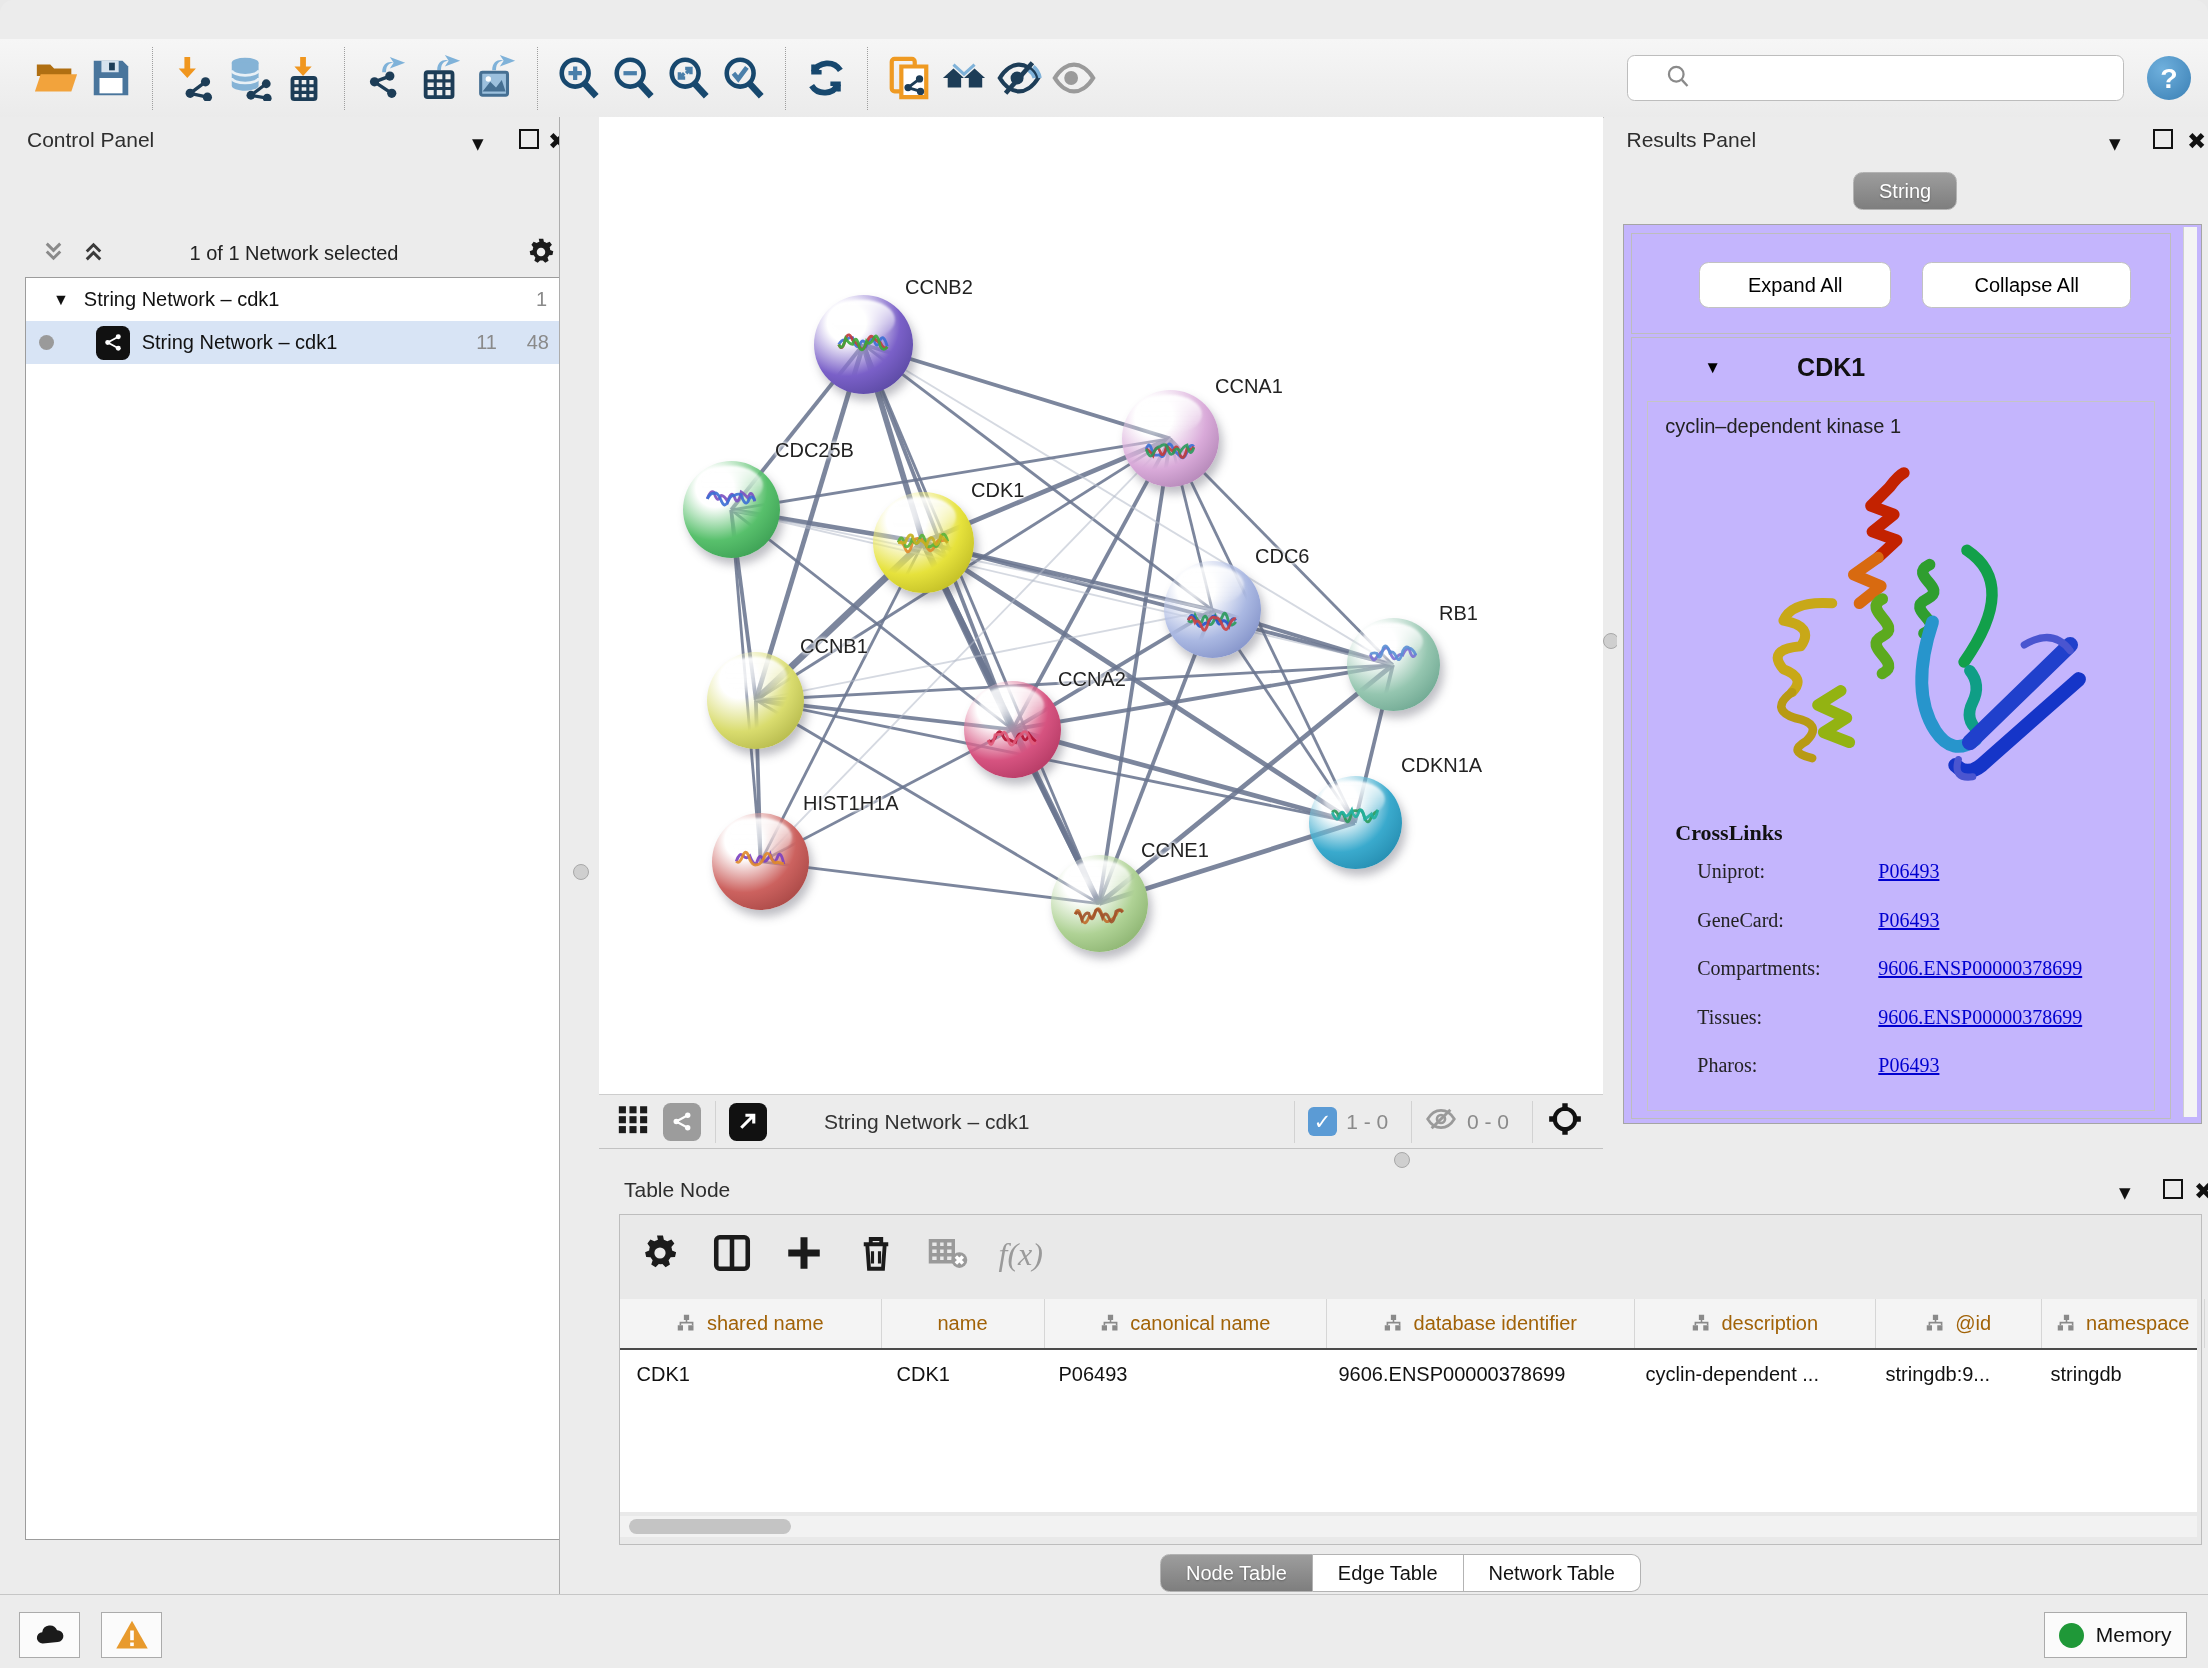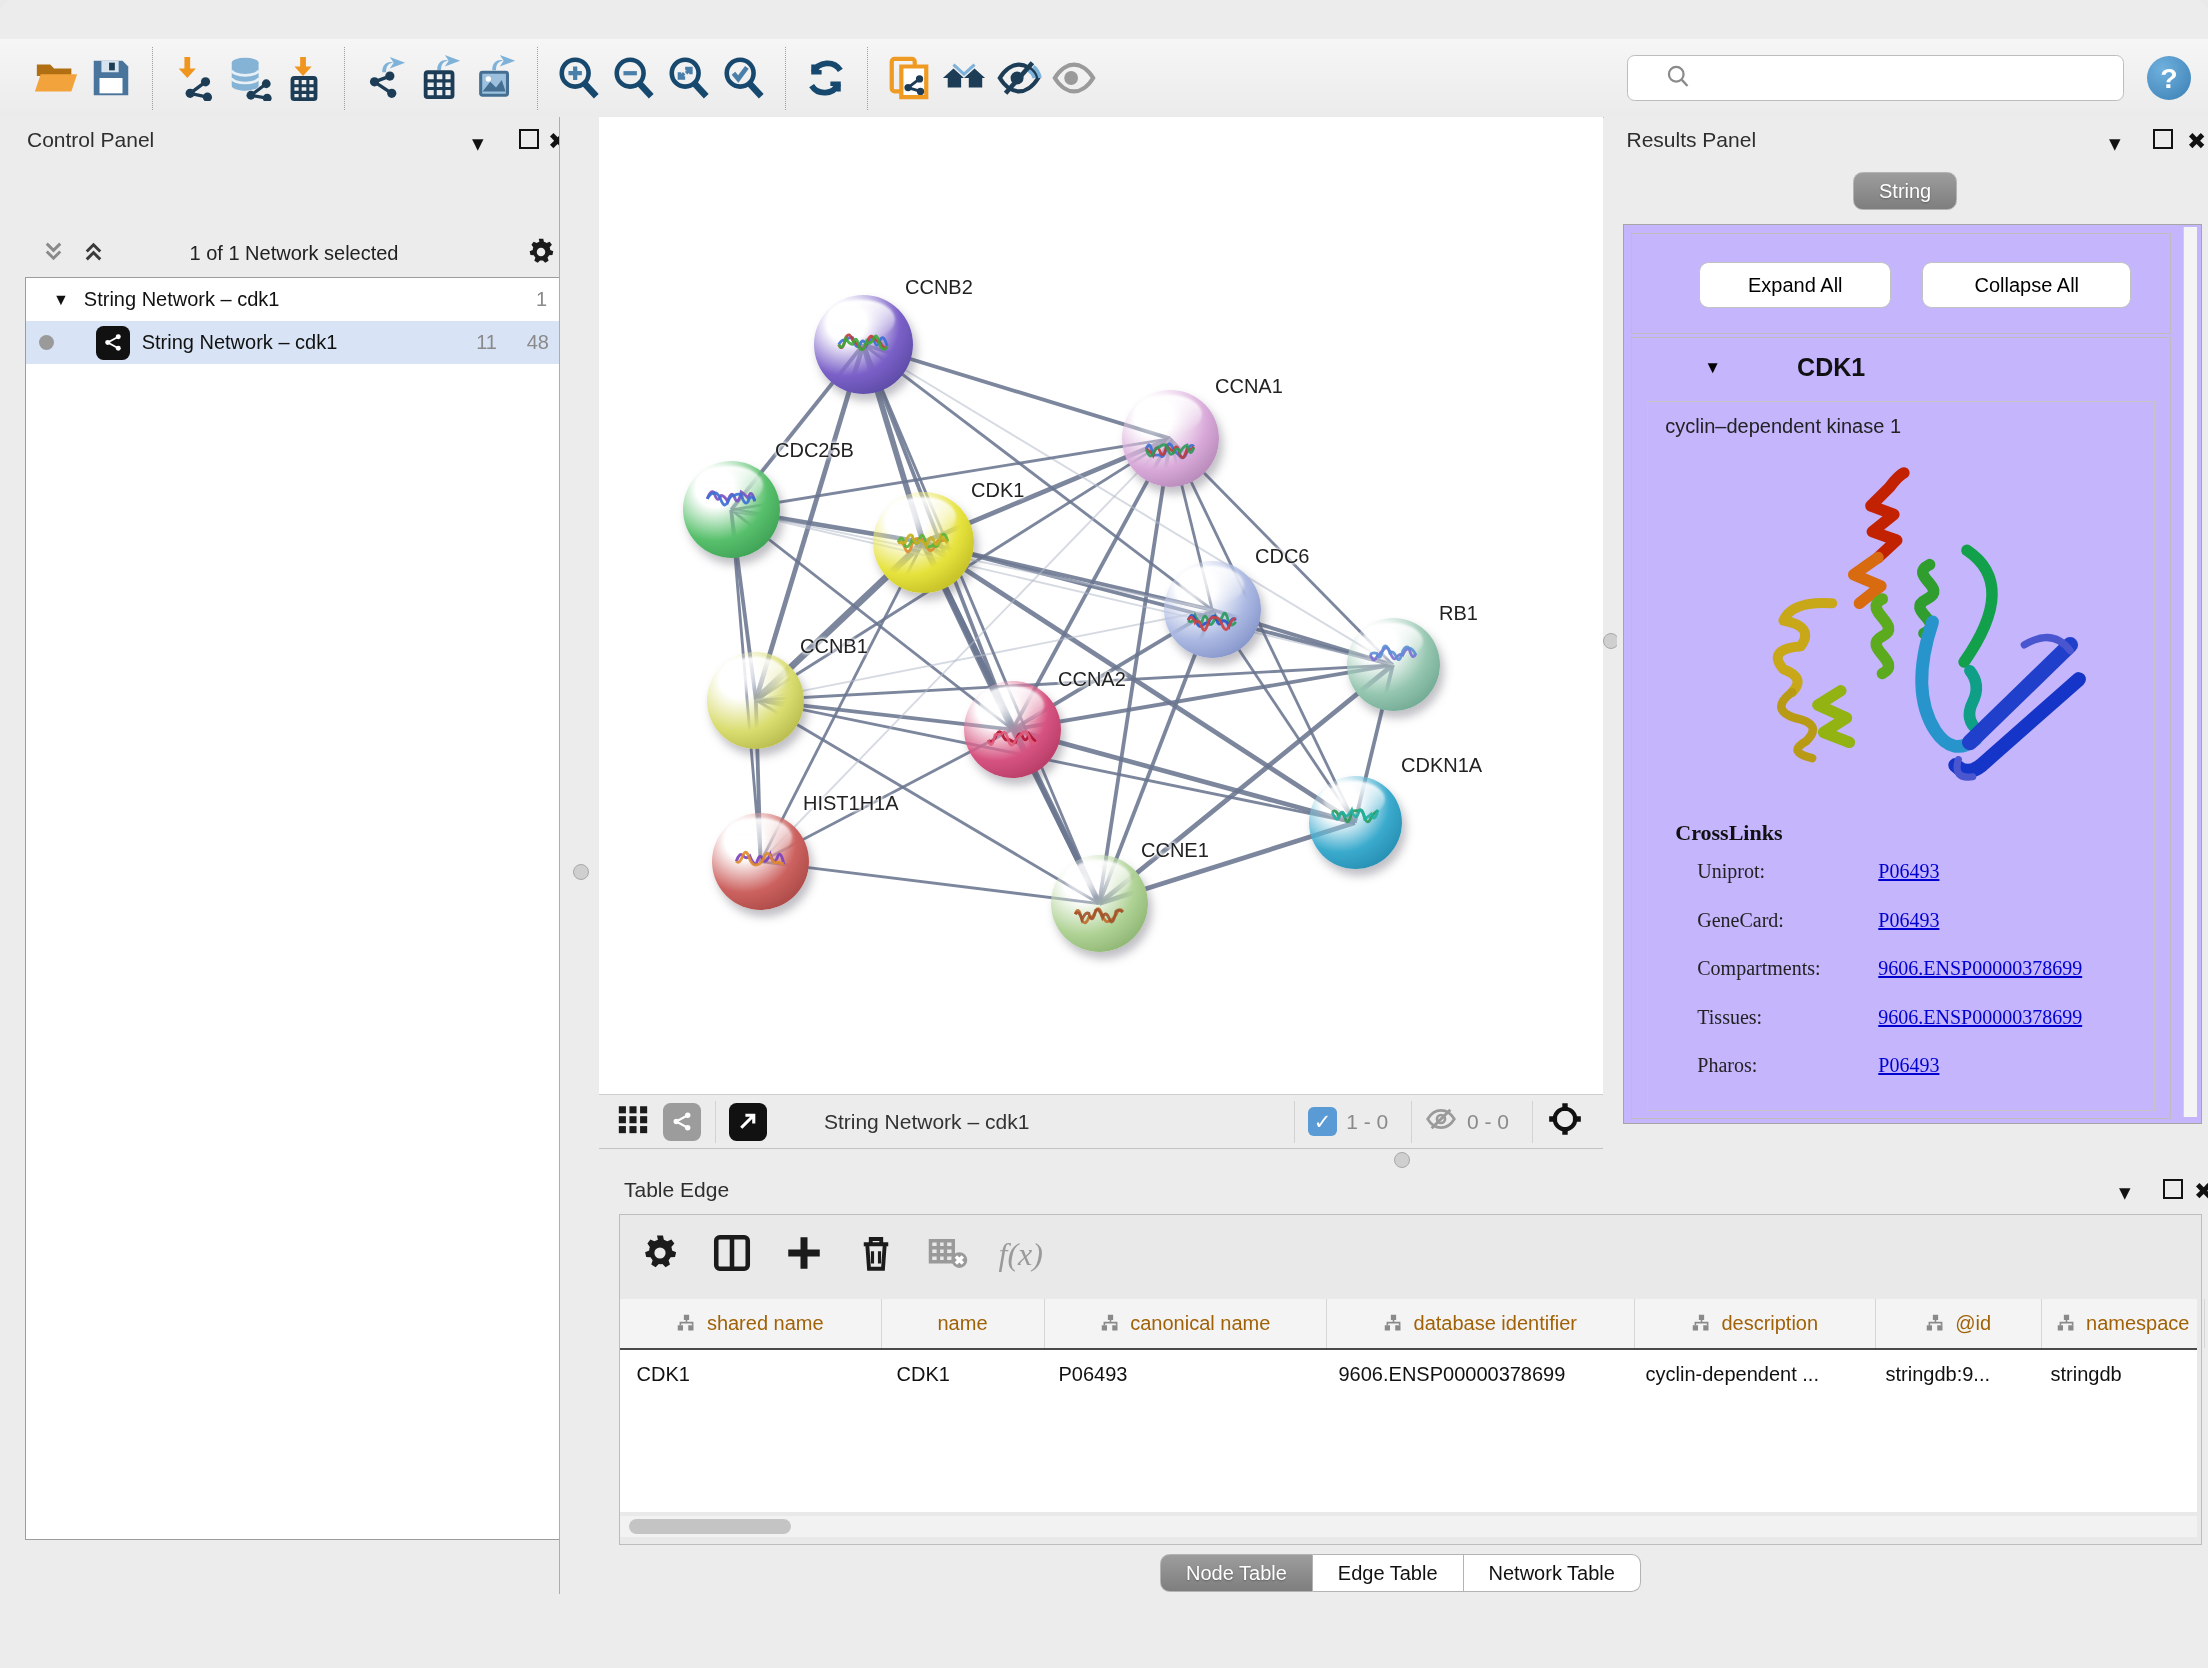--- a/index.html
+++ b/index.html
@@ -559,21 +559,21 @@
               <div class="xl-row" style="top: 555px;"><span>Compartments:</span><span class="xl-link">9606.ENSP00000378699</span></div>
               <div class="xl-row" style="top: 604px;"><span>Tissues:</span><span class="xl-link">9606.ENSP00000378699</span></div>
               <div class="xl-row" style="top: 652px;"><span>Pharos:</span><span class="xl-link">P06493</span></div>
             </div>
         </div>
       </div>
     </div>
   </div>
 
   <div id="table-panel">
-    <div style="position:absolute;left:15px;top:7.6px" class="panel-title">Table Edge</div>
+    <div style="position:absolute;left:15px;top:7.6px" class="panel-title">Table Node</div>
     <span class="pc" style="left:1510px;top:11.4px">▾</span>
     <span class="pc" style="left:1554px;top:8.6px"><span class="pc-box"></span></span>
     <span class="pc" style="left:1585px;top:9.5px;font-weight:bold">✖</span>
     <div id="tp-box">
       <div id="tp-toolbar">
         <span>
           <svg viewBox="0 0 24 24" fill="#1b1b1b">
               <path d="M10.3 2h3.4l.5 2.4a7.7 7.7 0 0 1 2 .9l2.3-1 1.7 2.3-1.7 1.9c.2.6.4 1.3.4 2l2.3 1-.6 2.8-2.5.1a8 8 0 0 1-1.2 1.7l.8 2.4-2.5 1.6-1.8-1.8a8 8 0 0 1-2.1 0l-1.8 1.8-2.5-1.6.8-2.4a8 8 0 0 1-1.2-1.7l-2.5-.1-.6-2.8 2.3-1c0-.7.2-1.4.4-2L4.8 6.6 6.5 4.3l2.3 1a7.7 7.7 0 0 1 2-.9z"></path>
               <circle cx="12" cy="12" r="3.2" fill="#e9e9e9"></circle>
             </svg>
@@ -687,15 +687,33 @@
             <div class="td" style="width: 145px;">stringdb</div>
           </div>
       </div>
       <div id="tp-scroll">
           <div id="tp-thumb"></div>
         </div>
     </div>
     <div id="tp-tabs"><span class="seg sel">Node Table</span><span class="seg">Edge Table</span><span class="seg">Network Table</span></div>
   </div>
 
+  <div id="status-bar">
+    <span class="sb-btn" style="left:19px;width:59px">
+      <svg width="34" height="34" viewBox="0 0 24 24" fill="#1b1b1b">
+          <path d="M7 18a4 4 0 0 1-.5-8A5.5 5.5 0 0 1 17 8.6 4.2 4.2 0 0 1 17.5 17z"></path>
+        </svg>
+    </span>
+    <span class="sb-btn" style="left:101px;width:59px">
+      <svg width="36" height="36" viewBox="0 0 24 24">
+          <path d="M12 2.5 L22.5 21 H1.5 z" fill="#e89a2d"></path>
+          <rect x="10.8" y="9" width="2.4" height="6.5" fill="#fff"></rect>
+          <rect x="10.8" y="17" width="2.4" height="2.4" fill="#fff"></rect>
+        </svg>
+    </span>
+    <span class="sb-btn" id="memory-btn">
+      <span id="memory-dot"></span>
+      <span>Memory</span>
+    </span>
+  </div>
 
 </div>
 
 
 </body></html>

